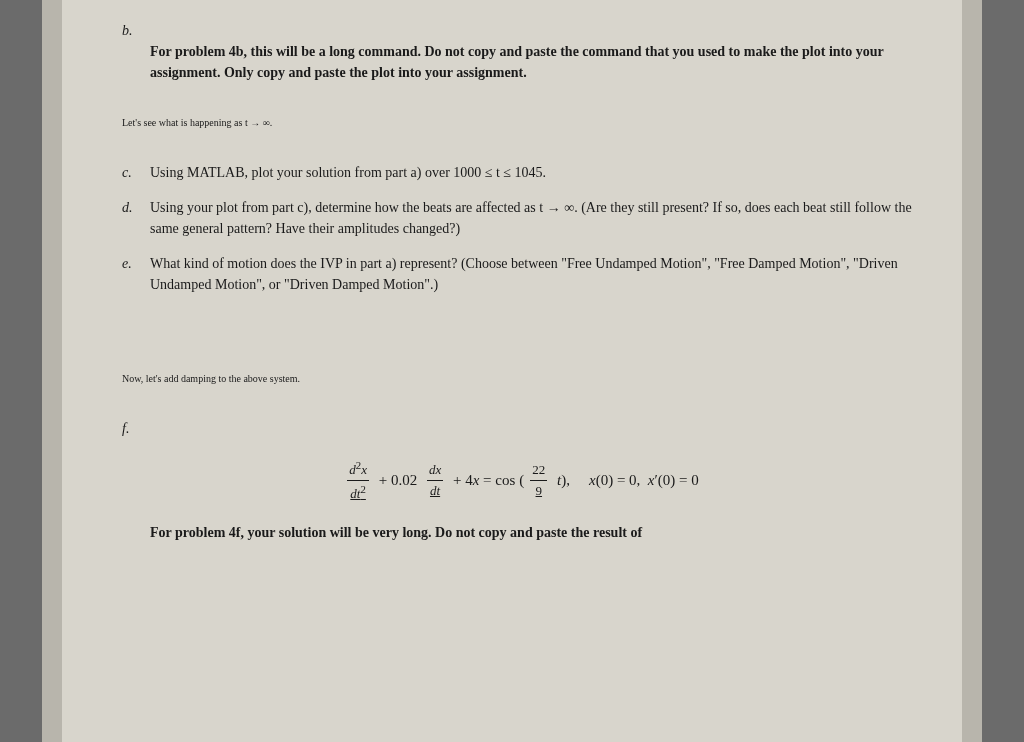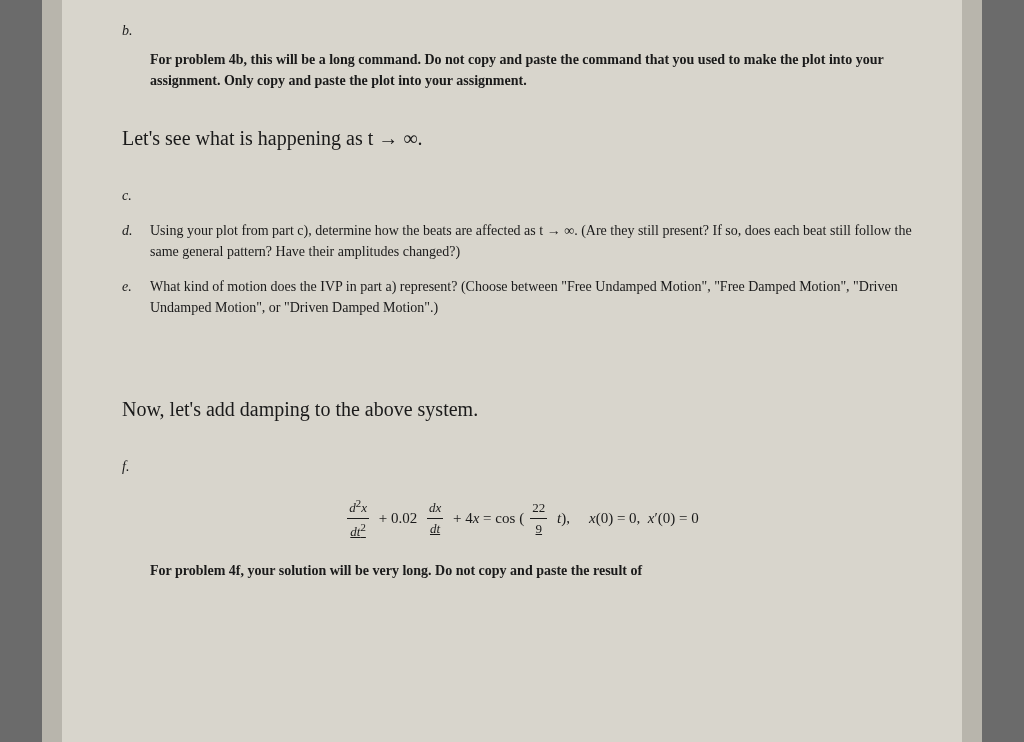--- a/index.html
+++ b/index.html
@@ -42,28 +42,27 @@
       gap: 8px;
     }
 
     .label-letter {
       min-width: 20px;
       font-style: italic;
     }
 
     .bold-note {
       font-weight: bold;
-      margin-top: 8px;
       margin-left: 28px;
       line-height: 1.5;
     }
 
     .section-text {
       margin: 32px 0;
-      font-size: 20px;
+      font-size: 10px;
     }
 
     .equation-block {
       text-align: left;
       margin: 18px 0;
       font-size: 15px;
     }
 
     .fraction {
       display: inline-flex;
@@ -124,20 +123,21 @@
         <span class="label-letter">b.</span>
       </div>
       <div class="bold-note">For problem 4b, this will be a long command.  Do not copy and paste the command that you used to make the plot into your assignment.  Only copy and paste the plot into your assignment.</div>
     </div>
 
     <div class="section-text">Let's see what is happening as t → ∞.</div>
 
     <div class="problem-item">
       <div class="problem-label">
         <span class="label-letter">c.</span>
+        <span>Using MATLAB, plot your solution from part a) over 1000 ≤ t ≤ 1045.</span>
       </div>
     </div>
 
     <div class="problem-item">
       <div class="problem-label">
         <span class="label-letter">d.</span>
         <span>Using your plot from part c), determine how the beats are affected as t → ∞.  (Are they still present?  If so, does each beat still follow the same general pattern?  Have their amplitudes changed?)</span>
       </div>
     </div>
 

